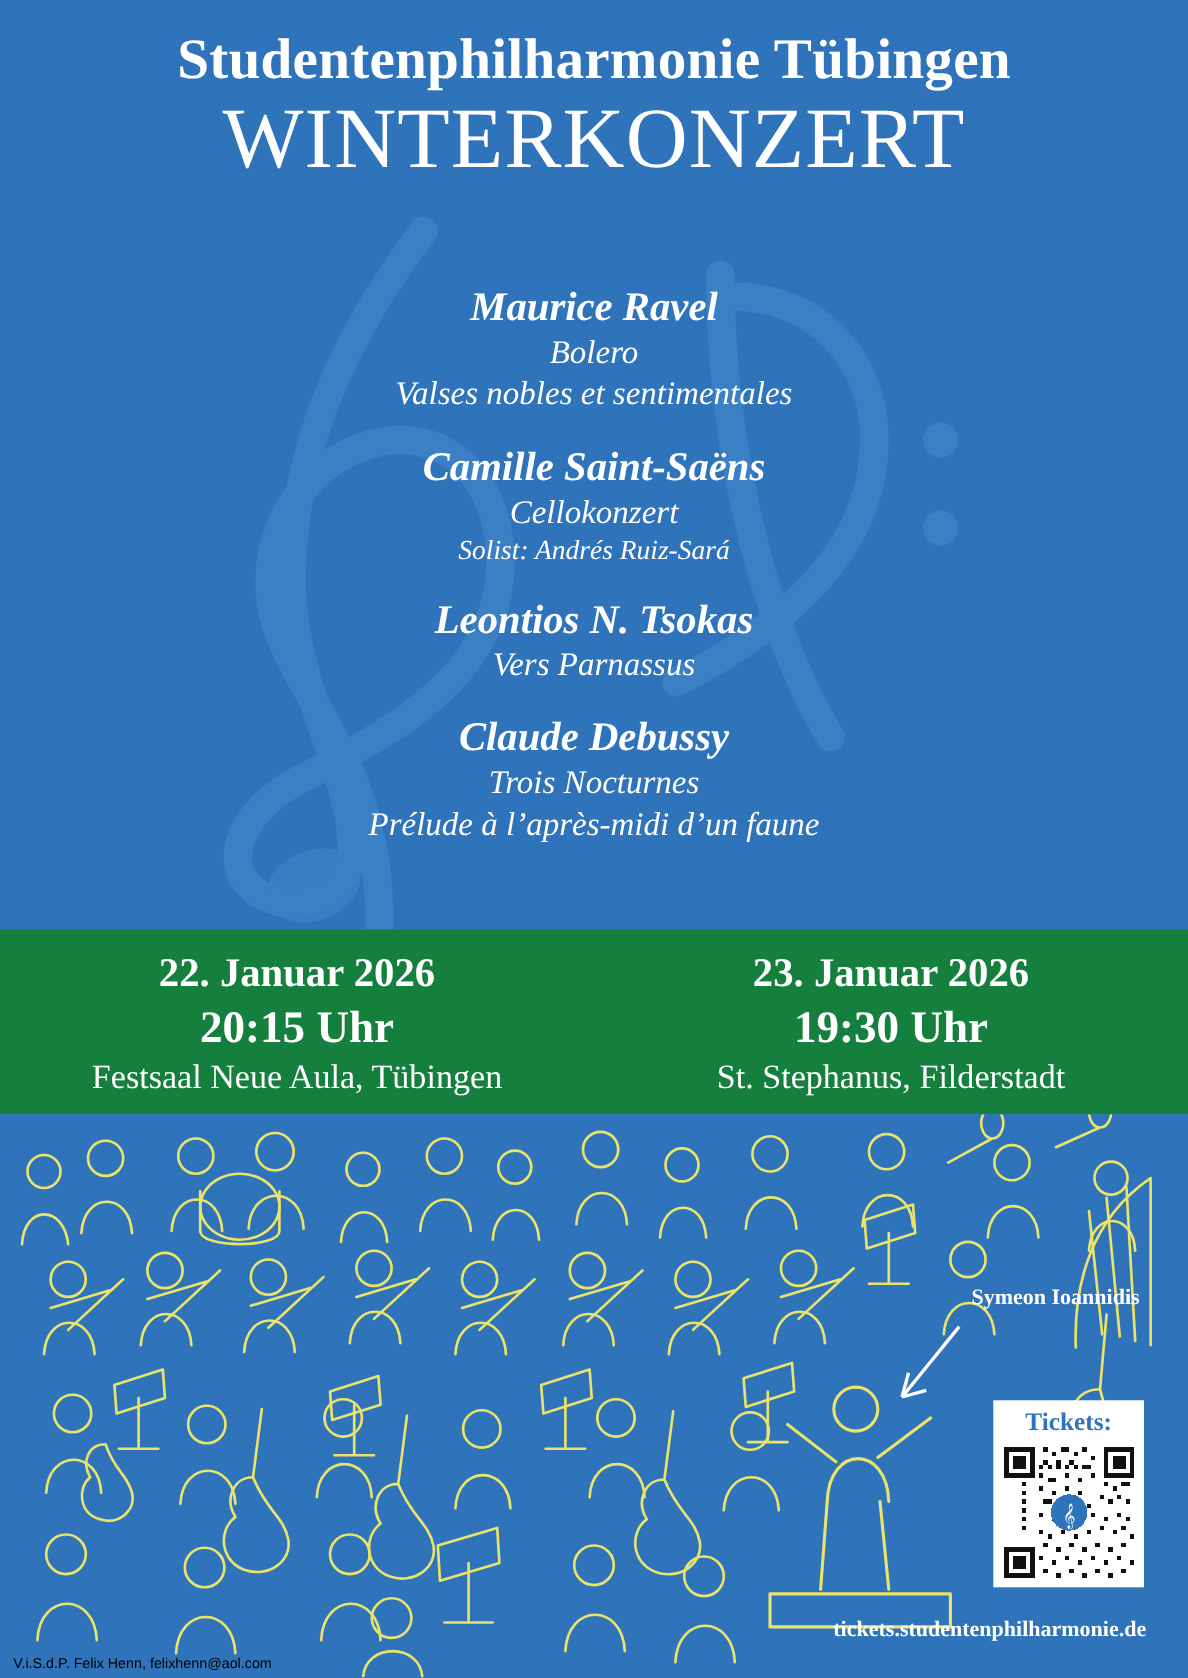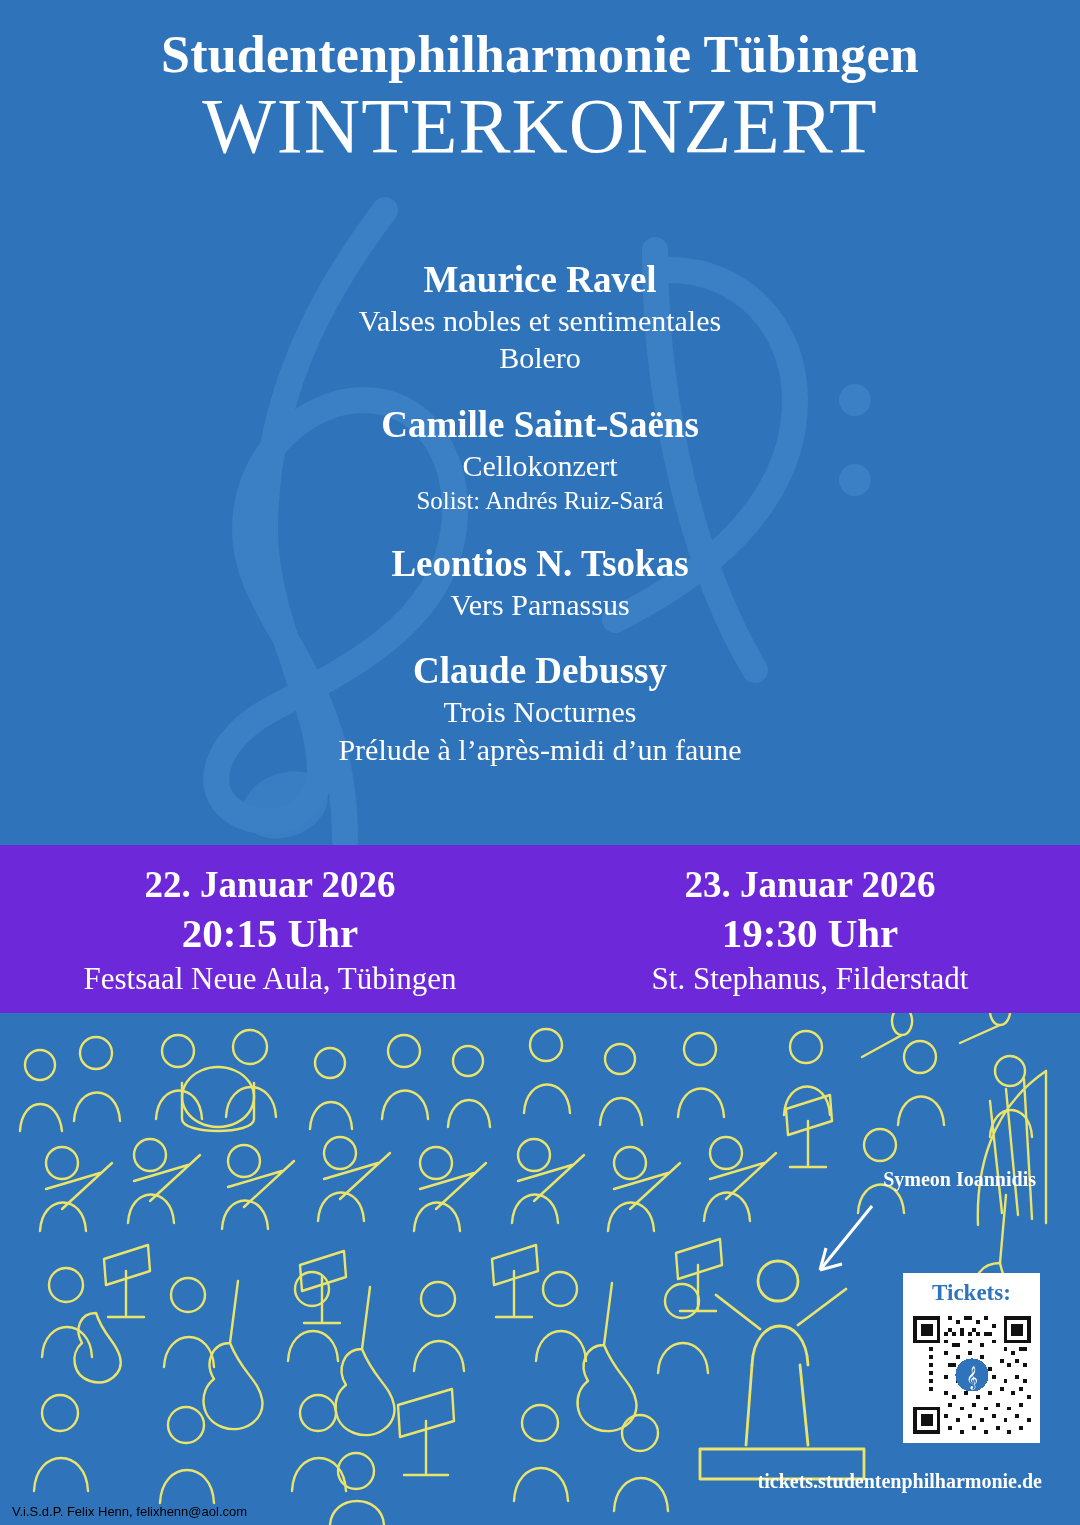--- a/index.html
+++ b/index.html
@@ -66,21 +66,21 @@
   }
 
   
   .program {
     position: absolute;
     left: 0;
     top: 258px;
     width: 1080px;
     text-align: center;
   }
-  .prog-item { margin-bottom: 26px; }
+  .prog-item { margin-bottom: 26px; font-style: italic; }
   .prog-composer {
     font-size: 37px;
     font-weight: bold;
     line-height: 1.18;
   }
   .prog-work {
     font-size: 30px;
     line-height: 1.26;
   }
   .prog-note {
@@ -88,21 +88,21 @@
     line-height: 1.25;
   }
 
   
   .dates-band {
     position: absolute;
     left: 0;
     top: 845px;
     width: 1080px;
     height: 168px;
-    background: #6d28d9;
+    background: #15803d;
     display: flex;
   }
   .date-col {
     flex: 1 1 50%;
     text-align: center;
     padding-top: 17px;
     box-sizing: border-box;
   }
   .date-day {
     font-size: 37px;
@@ -214,22 +214,22 @@
 
     <div class="title-block">
       <div class="title-main">Studentenphilharmonie Tübingen</div>
       <div class="title-sub">WINTERKONZERT</div>
     </div>
 
     <div class="program">
 
       <div class="prog-item">
         <div class="prog-composer">Maurice Ravel</div>
+        <div class="prog-work">Bolero</div>
         <div class="prog-work">Valses nobles et sentimentales</div>
-        <div class="prog-work">Bolero</div>
       </div>
 
       <div class="prog-item">
         <div class="prog-composer">Camille Saint-Saëns</div>
         <div class="prog-work">Cellokonzert</div>
         <div class="prog-note">Solist: Andrés Ruiz-Sará</div>
       </div>
 
       <div class="prog-item">
         <div class="prog-composer">Leontios N. Tsokas</div>

